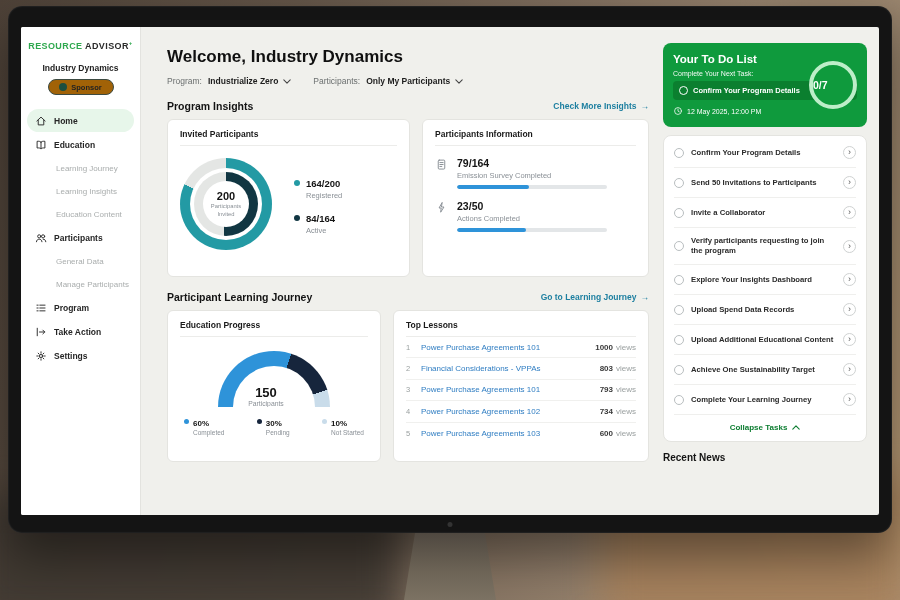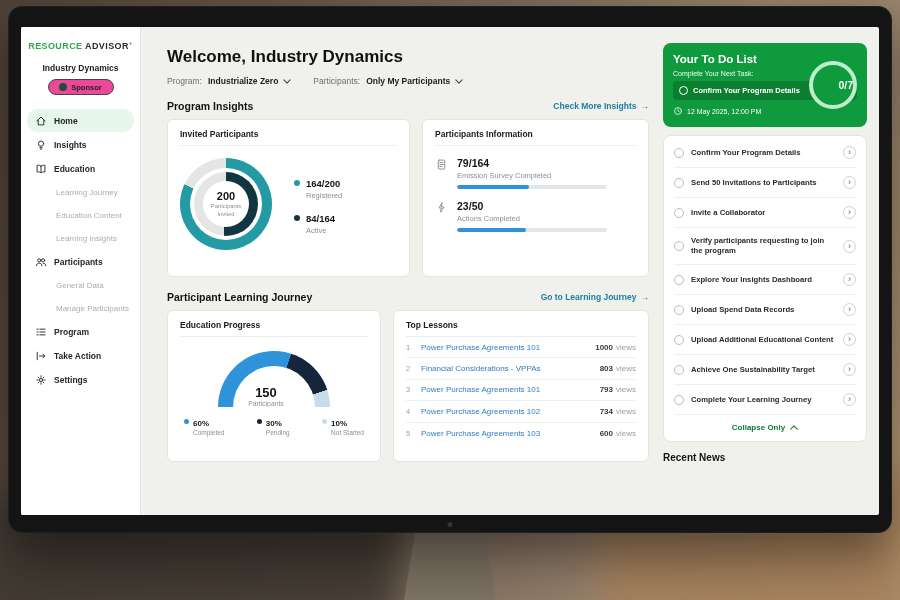--- a/index.html
+++ b/index.html
@@ -16,21 +16,21 @@
   .stand { position:absolute; left:404px; top:533px; width:92px; height:67px;
     background:linear-gradient(180deg,#4f4840,#6e6557 60%,#7c7263); clip-path:polygon(12% 0,88% 0,100% 100%,0% 100%); }
   .screen { width:100%; height:100%; background:#f0f0ec; display:flex; overflow:hidden; border-radius:2px; }
 
   
   .sidebar { width:120px; background:#fff; border-right:1px solid #e3e3df; padding-top:13px; flex-shrink:0; }
   .logo { text-align:center; font-size:9px; font-weight:bold; letter-spacing:.4px; }
   .logo .g { color:#2ea84e; } .logo .d { color:#2b2b2b; } .logo sup { font-size:6px; color:#2ea84e; }
   .org { text-align:center; font-size:8.5px; font-weight:bold; color:#222; margin-top:12px; }
   .sponsor { margin:6px auto 0; width:66px; height:16px; border:1px solid #3c4a42; border-radius:9px;
-    display:flex; align-items:center; justify-content:center; gap:4px; font-size:7.5px; font-weight:bold; color:#222; background:#ec4899; }
+    display:flex; align-items:center; justify-content:center; gap:4px; font-size:7.5px; font-weight:bold; color:#222; background:#a16207; }
   .sp-dot { width:8px; height:8px; border-radius:50%; background:#1d4f3f; }
   nav { margin-top:14px; }
   .nav-item { display:flex; align-items:center; gap:7px; height:24px; padding-left:14px;
     font-size:8.5px; font-weight:bold; color:#262626; cursor:pointer; }
   .nav-item.active { background:#e7f6ea; border-radius:12px; margin:1px 6px 1px; padding-left:8px; height:23px; }
   .nav-sub { height:23px; display:flex; align-items:center; padding-left:35px; font-size:8px; color:#a9adad; cursor:pointer; }
   .ico { width:12px; height:12px; display:flex; flex-shrink:0; }
   .ico svg { width:12px; height:12px; stroke:#2f2f2f; fill:none; stroke-width:1.3; stroke-linecap:round; stroke-linejoin:round; }
 
   
@@ -97,21 +97,21 @@
   .rightcol { width:218px; flex-shrink:0; padding:16px 12px 0 2px; display:flex; flex-direction:column; }
   .todo-green { background:#0f9a3d; border-radius:8px; padding:10px; position:relative; color:#fff; }
   .tg-title { font-size:11.5px; font-weight:bold; }
   .tg-sub { font-size:7px; margin-top:5px; opacity:.95; }
   .tg-pill { margin-top:4px; background:#0b7f2f; border-radius:4px; padding:5px 6px; display:flex; align-items:center; gap:5px;
     font-size:7.5px; font-weight:bold; }
   .tg-check { width:9px; height:9px; border:1px solid #fff; border-radius:50%; flex-shrink:0; }
   .tg-date { margin-top:6px; display:flex; align-items:center; gap:4px; font-size:7px; }
   .wico svg { width:10px; height:10px; stroke:#fff; fill:none; stroke-width:1.2; stroke-linecap:round; stroke-linejoin:round; }
   .tg-ring { position:absolute; right:10px; top:50%; transform:translateY(-50%); width:48px; height:48px; border-radius:50%;
-    background:#0f9a3d; border:4px solid #bdeec9; display:flex; align-items:center; justify-content:flex-end;
+    background:#0f9a3d; border:4px solid #bdeec9; display:flex; align-items:center; justify-content:flex-start;
     font-size:10.5px; font-weight:bold; }
   .todo-white { background:#fff; border:1px solid #e4e4e0; border-radius:8px; margin-top:8px; padding:2px 10px 4px; }
   .task { display:flex; align-items:center; gap:7px; padding:8px 0; border-bottom:1px solid #efefed; cursor:pointer; }
   .task:last-of-type { border-bottom:none; }
   .t-check { width:10px; height:10px; border:1.2px solid #b9bec0; border-radius:50%; flex-shrink:0; }
   .t-label { flex:1; font-size:7.7px; font-weight:bold; color:#2b2b2b; line-height:1.3; }
   .t-chev { width:13px; height:13px; border:1px solid #cfd2d2; border-radius:50%; display:flex; align-items:center;
     justify-content:center; font-size:9px; color:#555; flex-shrink:0; line-height:1; }
   .collapse { display:flex; justify-content:center; align-items:center; gap:5px; padding:8px 0 5px;
     font-size:8px; font-weight:bold; color:#0d7d31; cursor:pointer; }
@@ -145,38 +145,29 @@
                 <svg viewBox="0 0 16 16">
                   <path d="M2.5 8 8 2.8 13.5 8"></path>
                   <path d="M4.3 7v6.2h7.4V7"></path>
                 </svg>
               </span>
             <span>Home</span>
           </div>
           <div class="nav-item">
             <span class="ico">
                 <svg viewBox="0 0 16 16">
-                  <circle cx="8" cy="6.2" r="3.5"></circle>
-                  <path d="M6.6 11.5h2.8M7.1 13.4h1.8"></path>
-                </svg>
-              </span>
-            <span>Insights</span>
-          </div>
-          <div class="nav-item">
-            <span class="ico">
-                <svg viewBox="0 0 16 16">
                   <path d="M8 4.2C7 3 5 2.8 2.8 3.1V12C5 11.7 7 12 8 13c1-1 3-1.3 5.2-1V3.1C11 2.8 9 3 8 4.2Z"></path>
                   <path d="M8 4.2V13"></path>
                 </svg>
               </span>
             <span>Education</span>
           </div>
           <div class="nav-sub">Learning Journey</div>
+          <div class="nav-sub">Learning Insights</div>
           <div class="nav-sub">Education Content</div>
-          <div class="nav-sub">Learning Insights</div>
           <div class="nav-item">
             <span class="ico">
                 <svg viewBox="0 0 16 16">
                   <circle cx="5.6" cy="5.8" r="2.1"></circle>
                   <path d="M1.9 13c0-2.3 2-3.4 3.7-3.4S9.3 10.7 9.3 13"></path>
                   <circle cx="10.8" cy="5.8" r="2.1"></circle>
                   <path d="M10.9 9.6c1.8 0 3.5 1.1 3.5 3.4"></path>
                 </svg>
               </span>
             <span>Participants</span>
@@ -444,21 +435,21 @@
             <span class="t-check"></span>
             <span class="t-label">Achieve One Sustainability Target</span>
             <span class="t-chev">›</span>
           </div>
           <div class="task">
             <span class="t-check"></span>
             <span class="t-label">Complete Your Learning Journey</span>
             <span class="t-chev">›</span>
           </div>
           <div class="collapse">
-            <span>Collapse Only</span>
+            <span>Collapse Tasks</span>
             <svg viewBox="0 0 10 6">
                 <path d="M1 5l4-4 4 4"></path>
               </svg>
           </div>
         </div>
 
         <div class="recent">Recent News</div>
       </div>
 
     </div>

